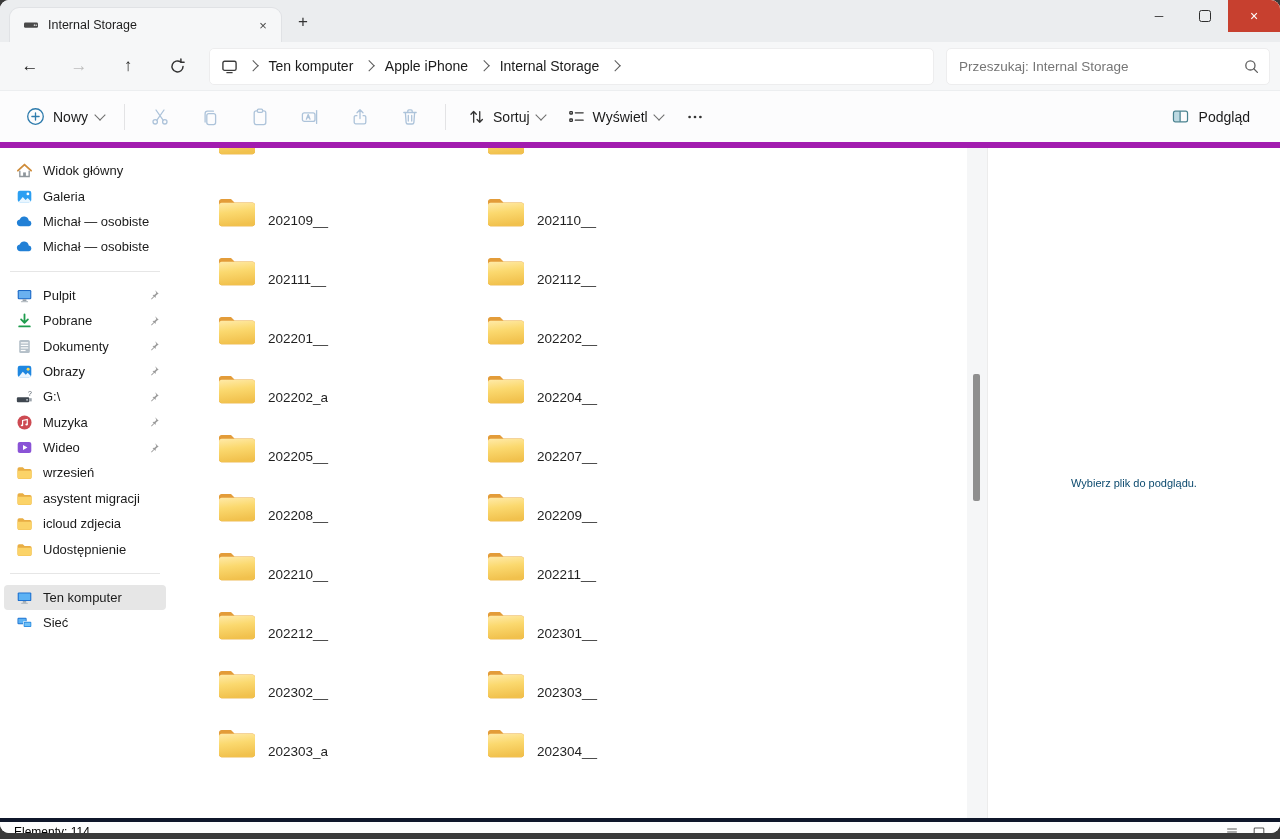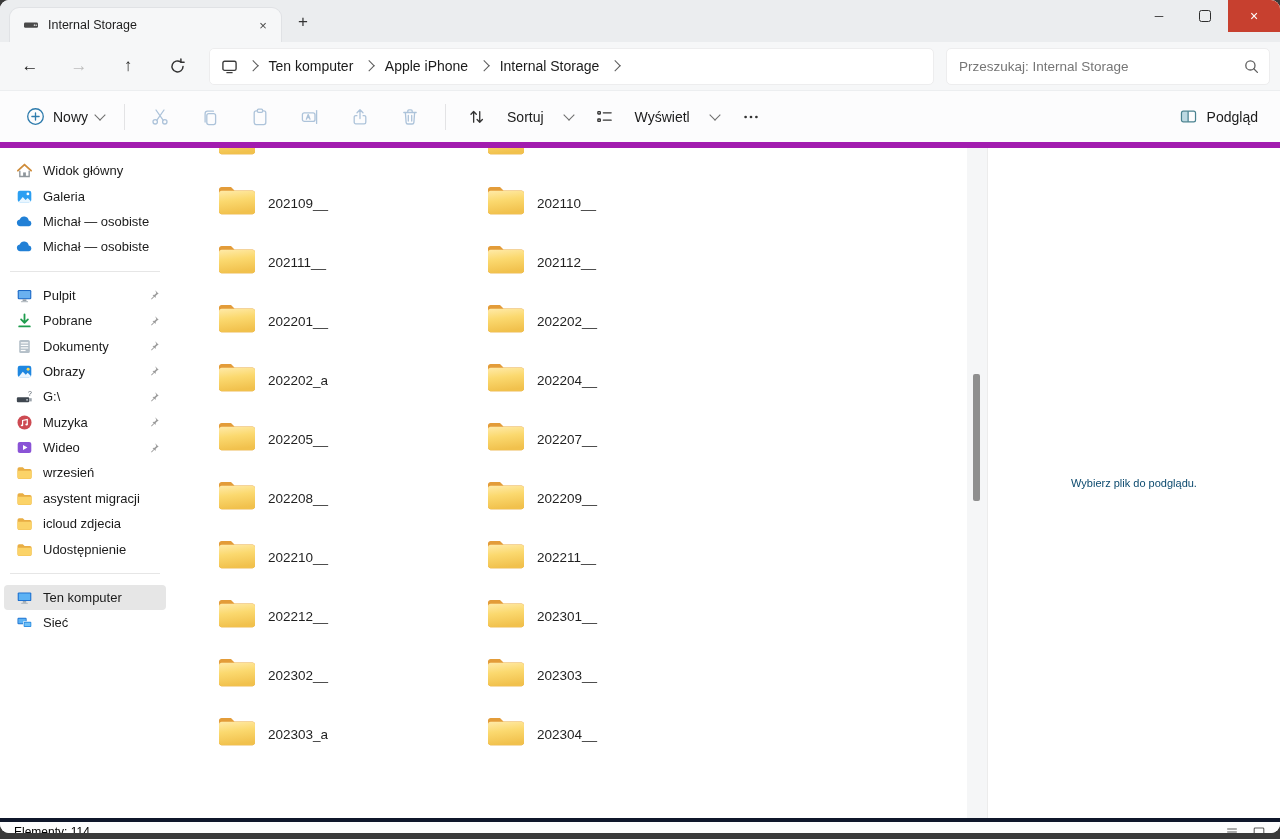--- a/index.html
+++ b/index.html
@@ -30,39 +30,39 @@
   .crumb{padding:1px 3px;white-space:nowrap}
   .searchwrap{width:302px;height:35px;background:#fff;border:1px solid #ededee;border-radius:5px;margin-right:10px;display:flex;align-items:center;padding:0 10px;flex:none}
   .searchwrap input{border:none;outline:none;flex:1;font:inherit;font-size:13.5px;color:#444;background:transparent;min-width:0}
   .searchwrap input::placeholder{color:#767676;opacity:1}
 
   
   .toolbar{height:51px;background:#fcfcfd;border-bottom:6px solid #a21caf;display:flex;align-items:center;padding:0 16px}
   .tb-new{display:flex;align-items:center;gap:8px;padding:0 10px;height:36px;font-size:14px;color:#1b1b1b;border-radius:5px}
   .tb-sep{width:1px;height:26px;background:#e3e3e5;margin:0 10px;flex:none}
   .tb-ic{width:50px;height:36px;display:flex;align-items:center;justify-content:center;border-radius:5px}
-  .tb-drop{display:flex;align-items:center;gap:21px;padding:0 11px;height:36px;font-size:14px;color:#1b1b1b;border-radius:5px}
+  .tb-drop{display:flex;align-items:center;gap:7px;padding:0 11px;height:36px;font-size:14px;color:#1b1b1b;border-radius:5px}
   .tb-more{width:42px;height:36px;display:flex;align-items:center;justify-content:center;border-radius:5px}
   .chev-d{width:7px;height:7px;border-right:1.4px solid #6d6d6d;border-bottom:1.4px solid #6d6d6d;transform:rotate(45deg);margin-top:-4px}
   .sp{flex:1}
-  .tb-preview{display:flex;align-items:center;gap:9px;font-size:14px;color:#1b1b1b;padding:0 6px;margin-right:0;height:36px;border-radius:5px}
+  .tb-preview{display:flex;align-items:center;gap:9px;font-size:14px;color:#1b1b1b;padding:0 6px;margin-right:8px;height:36px;border-radius:5px}
 
   
   .main{display:flex;height:670px}
   .sidebar{width:170px;flex:none;padding-top:10px;font-size:13px;color:#1b1b1b;overflow:hidden}
   .side-item{height:25.4px;display:flex;align-items:center;margin:0 4px;padding:0 6px 0 12px;border-radius:4px}
   .side-item.selected{background:#e6e6e6}
   .sicon{width:17px;flex:none;margin-right:10px;display:flex;justify-content:center}
   .slabel{flex:1;white-space:nowrap;overflow:hidden;text-overflow:ellipsis}
   .pin{flex:none;opacity:.85;margin-left:4px}
   .side-sep{height:1px;background:#e6e6e6;margin:11px 10px}
 
   .filelist{flex:1;position:relative;overflow:hidden;background:#fff;min-width:0}
   .filegrid{position:absolute;left:47px;top:21px;display:grid;grid-template-columns:269px 269px;grid-auto-rows:59px}
-  .fitem{display:flex;align-items:center}
+  .fitem{display:flex;align-items:flex-end}
   .ficon{margin-top:2px;flex:none}
   .flabel{margin-left:11px;margin-top:9px;font-size:13.5px;color:#1f1f1f;white-space:pre}
   .partial{position:absolute;top:-25px;width:40px;height:33px}
 
   .scrollstrip{width:20px;flex:none;background:#f5f6f7;position:relative}
   .scroll-thumb{position:absolute;left:6px;top:226px;width:7px;height:127px;background:#8f8f8f;border-radius:2px}
 
   .preview{width:292px;flex:none;background:#fff;border-left:1px solid #ececec;display:flex;align-items:center;justify-content:center}
   .preview-text{color:#0c4a6e;font-size:11px}
 

